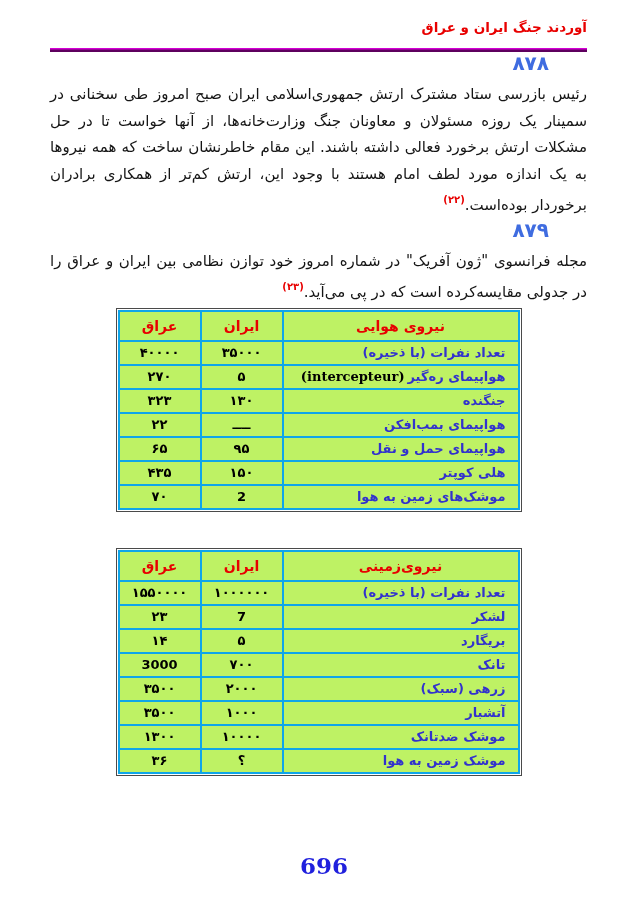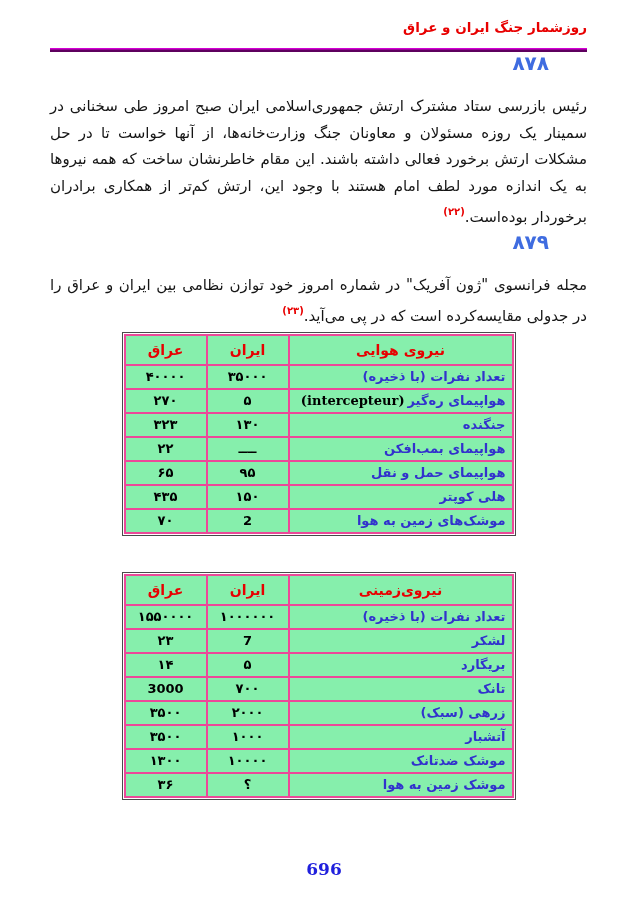--- a/index.html
+++ b/index.html
@@ -22,58 +22,58 @@
     height:4px; margin-top:12px;
     background:linear-gradient(to bottom, #d400d4 0 1px, #9c009c 1px 2px, #5e005e 2px 4px);
   }
   
   .body-text {
     margin:8px 0 0 0;
     font-size:15px; line-height:27px;
     text-align:justify; text-align-last:right;
     color:#151515;
   }
-  .body-text.tight { margin-top:18px; line-height:26.5px; }
+  .body-text.tight { margin-top:6px; line-height:26.5px; }
   .footnote {
     color:#e80000; font-weight:bold; font-size:10px;
     vertical-align:7px; letter-spacing:0;
   }
   .section-number {
     width:fit-content;
     margin:-1px 38px 0 auto;
     color:#3f6ce0; font-weight:bold; font-size:20px; line-height:24px;
   }
   
   .tbl-wrap {
     width:fit-content; margin:2px auto 0 auto;
     border:1px solid #4a4a4a; padding:1px; background:#ffffff;
   }
   .tbl-wrap.ground { margin-top:36px; }
   table.cmp { border-collapse:collapse; table-layout:fixed; }
-  table.cmp td { border:2px solid #ec4899; background:#86efac; overflow:hidden; white-space:nowrap; }
-  td.c-label { width:210px; padding:1px 6px; text-align:right; }
+  table.cmp td { border:2px solid #0ea5e9; background:#bef264; overflow:hidden; white-space:nowrap; }
+  td.c-label { width:210px; padding:1px 12px; text-align:right; }
   td.c-num   { width:72px;  padding:1px 4px; text-align:center; }
   tr.thead td { height:26px; color:#e80000; font-weight:bold; font-size:14px; text-align:center; }
   tr.drow td { height:20px; font-size:13px; color:#000000;font-weight:bold; }
   tr.drow .lbl { color:#3232cd; }
   tr.drow .latin { color:#000000; font-family:"DejaVu Serif", serif; font-size:13px; margin-right:3px; direction:ltr; unicode-bidi:embed; }
   
   .page-number {
     position:absolute; bottom:22px; left:0; right:0;
     text-align:center;
-    color:#2020dd; font-family:"DejaVu Serif", serif; font-weight:bold; font-size:17px;padding-left:11px;
+    color:#2020dd; font-family:"DejaVu Serif", serif; font-weight:bold; font-size:23px;padding-left:11px;
   }
 </style>
 </head>
 <body>
 
 <div class="page">
 
   <div class="header-row">
-    <span>روزشمار جنگ ایران و عراق</span>
+    <span>آوردند جنگ ایران و عراق</span>
   </div>
   <div class="rule"></div>
 
 
   <div class="section-number">۸۷۸</div>
 
   <p class="body-text tight"><span>رئیس بازرسی ستاد مشترک ارتش جمهوری‌اسلامی ایران صبح امروز طی سخنانی در سمینار یک روزه مسئولان و معاونان جنگ وزارت‌خانه‌ها، از آنها خواست تا در حل مشکلات ارتش برخورد فعالی داشته باشند. این مقام خاطرنشان ساخت که همه نیروها به یک اندازه مورد لطف امام هستند با وجود این، ارتش کم‌تر از همکاری برادران برخوردار بوده‌است.</span><sup class="footnote">(۲۲)</sup></p>
 
   <div class="section-number">۸۷۹</div>
 

